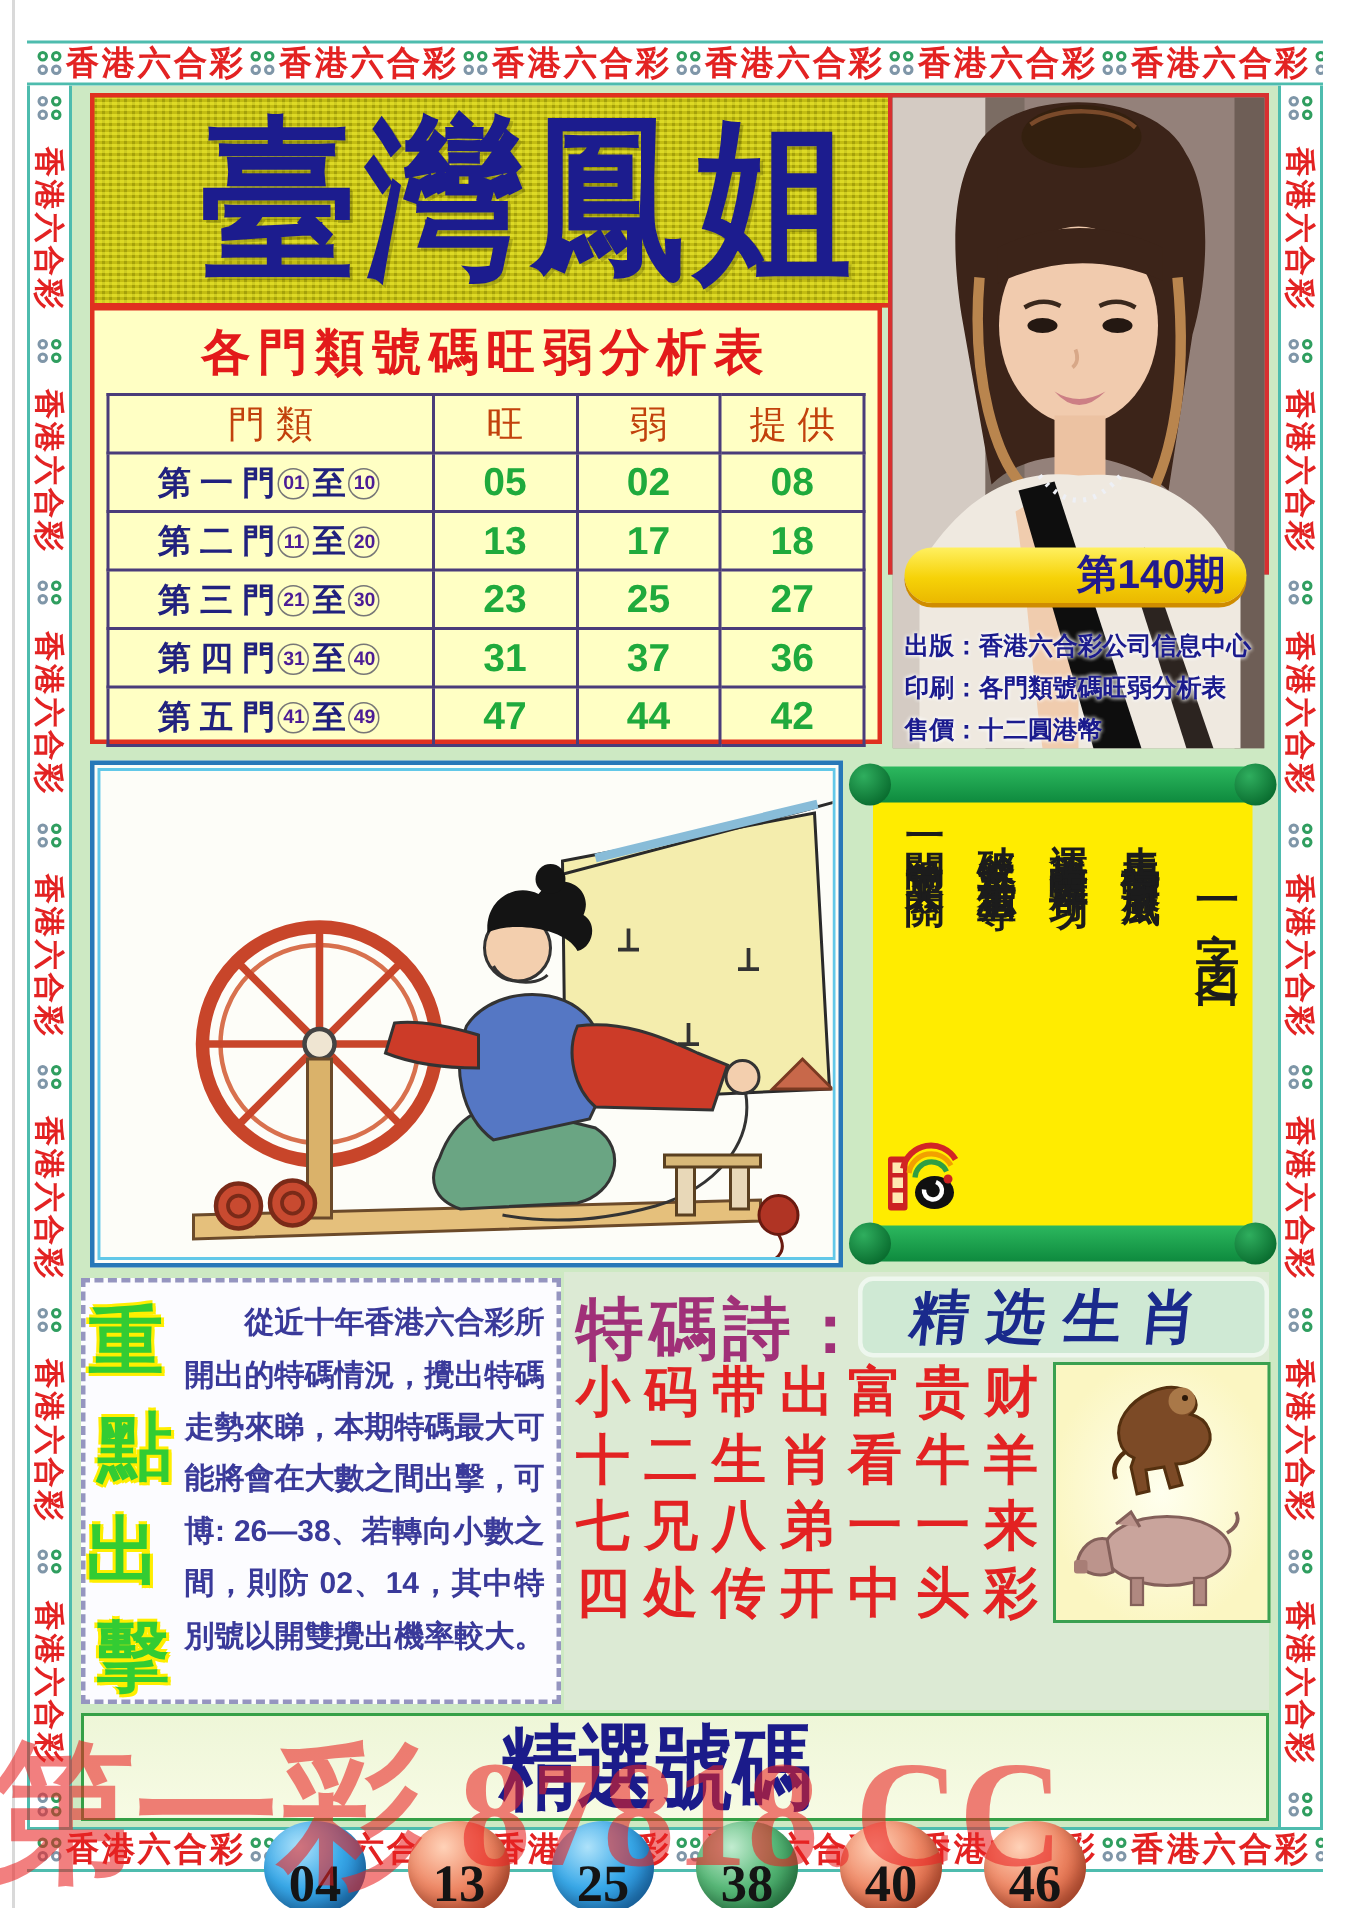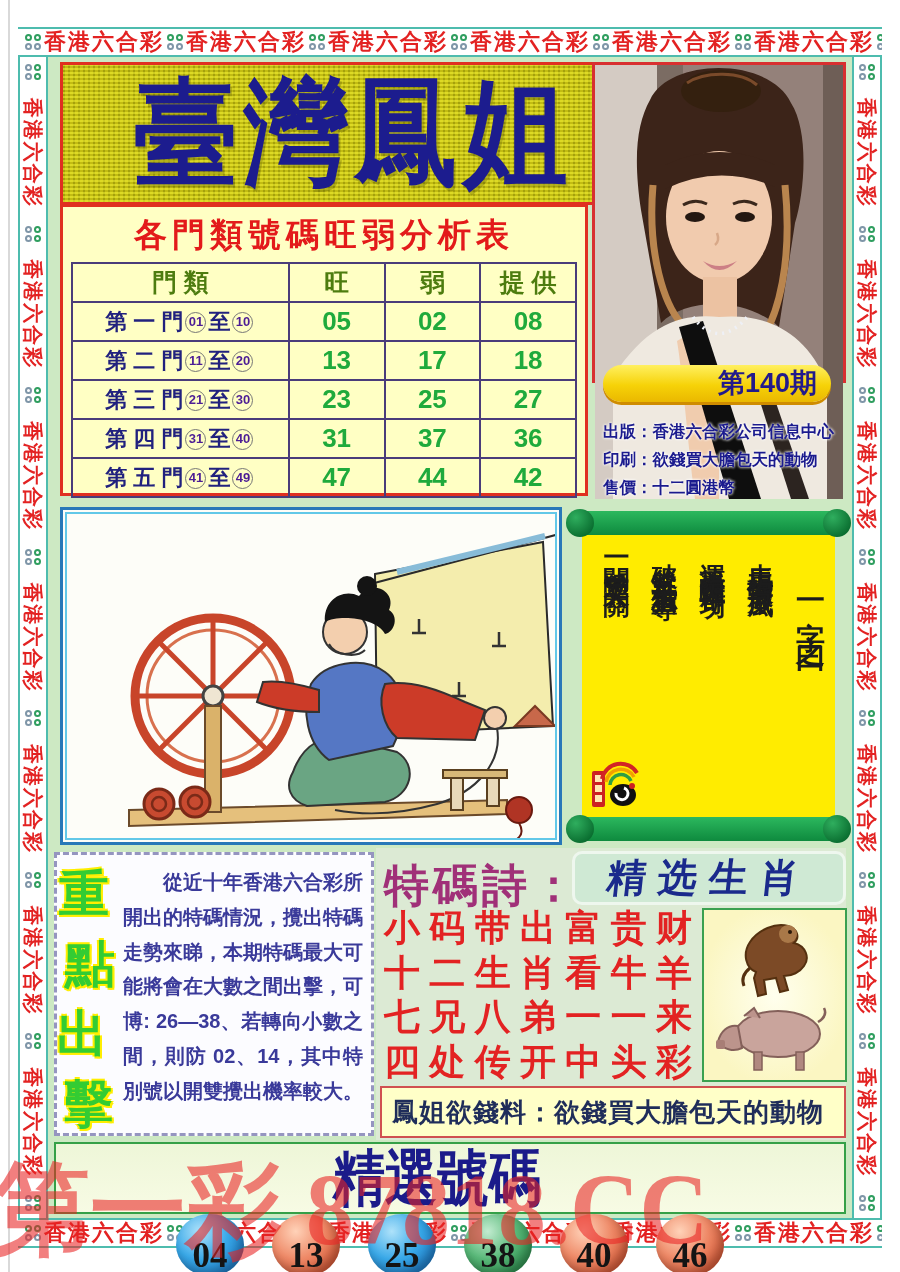--- a/index.html
+++ b/index.html
@@ -34,21 +34,21 @@
   .masthead .t { color:#1c1c8e; font-size:104px; font-weight:900; letter-spacing:6px; transform:scaleY(1.12);
     font-family:"Liberation Serif", serif; text-shadow:2px 2px 0 rgba(60,60,0,.25); }
 
   
   .tablebox { position:absolute; left:60px; top:204px; width:528px; height:292px; background:#ffffc4;
     border:3px solid #e03020; padding:6px 8px 8px 8px; }
   .tablebox .cap { color:#e31a1a; font-size:33px; font-weight:900; letter-spacing:5px; text-align:center;
     font-family:"Liberation Serif", serif; margin-bottom:4px; }
   table.an { width:100%; border-collapse:collapse; }
   table.an th, table.an td { border:2px solid #4a3c7a; text-align:center; padding:0; height:39px; }
-  table.an th { color:#4d7c0f; font-size:25px; font-weight:700; }
+  table.an th { color:#c2410c; font-size:25px; font-weight:400; }
   td.gate { color:#21217e; font-size:22px; font-weight:900; white-space:nowrap; }
   td.gate .circ { display:inline-block; min-width:21px; height:21px; line-height:18px; border:1px solid #777;
     border-radius:50%; font-size:13px; font-weight:700; color:#4c1d95; margin:0 2px; vertical-align:middle;text-align:center; }
   td.val { color:#1faa3c; font-size:26px; font-weight:700; width:19%;margin-left:40px; }
 
   
   .photobox { position:absolute; left:592px; top:62px; width:254px; height:321px; border:3px solid #d83030; background:#8a7a70; }
   .photobox svg { display:block; }
   .badge { position:absolute; left:8px; top:300px; width:228px; height:37px; border-radius:19px;
     background:linear-gradient(#fff060,#f6d208 55%,#eab800); box-shadow:0 3px 0 #cf8c00;
@@ -531,21 +531,21 @@
       <rect x="108" y="212" width="34" height="42" fill="#ecc2a2"></rect>
       <path d="M18,434 L18,312 C52,258 88,248 124,252 C168,248 210,264 232,318 L232,434 Z" fill="#efe9e0"></path>
       <path d="M96,268 C110,296 120,320 124,340 L124,434 L100,434 C92,372 88,312 82,276 Z" fill="#f0ccae"></path>
       <path d="M84,262 L108,256 L166,434 L134,434 Z" fill="#0e0e0e"></path>
       <path d="M98,252 Q124,286 154,250" stroke="#eef0f6" stroke-width="3.5" fill="none" stroke-dasharray="2,5"></path>
       <path d="M168,300 L214,434 L196,434 L156,308 Z" fill="#2c2420"></path>
     </svg>
     <div class="badge">第140期</div>
     <div class="pub">
       <div>出版：香港六合彩公司信息中心</div>
-      <div>印刷：欲錢買大膽包天的動物</div>
+      <div>印刷：各門類號碼旺弱分析表</div>
       <div>售價：十二圓港幣</div>
     </div>
   </div>
 
   <div class="drawbox">
     <div class="inner">
       <svg width="492" height="326" viewBox="0 0 492 326">
         <rect width="492" height="326" fill="#fdfdf8"></rect>
         <path d="M308,60 L476,28 L486,212 L310,220 Z" fill="#f4edad" stroke="#2a2a2a" stroke-width="2"></path>
         <path d="M296,72 L470,26 L492,20" fill="none" stroke="#2a2a2a" stroke-width="2"></path>
@@ -680,23 +680,20 @@
         <path d="M34,116 C24,114 16,122 14,132 C20,140 30,142 38,138 Z" fill="#bc948c" stroke="#84605a" stroke-width="2"></path>
         <rect x="12" y="130" width="9" height="9" rx="2" fill="#a87e76"></rect>
         <path d="M40,106 l10,-8 6,10" fill="#bc948c" stroke="#84605a" stroke-width="2"></path>
         <rect x="50" y="142" width="8" height="18" fill="#b08880" stroke="#84605a" stroke-width="1.5"></rect>
         <rect x="92" y="142" width="8" height="18" fill="#b08880" stroke="#84605a" stroke-width="1.5"></rect>
         <path d="M114,112 q10,-6 6,-14" stroke="#84605a" stroke-width="2.5" fill="none"></path>
       </g>
     </svg>
   </div>
 
-  <div class="moneytip">
-    <div class="t">鳳姐欲錢料：欲錢買大膽包天的動物</div>
-  </div>
 
   <div class="picks">
     <div class="label">精選號碼</div>
     <div class="balls" id="balls">
         <div class="ball blue">
           <span>04</span>
         </div>
         <div class="ball red">
           <span>13</span>
         </div>

